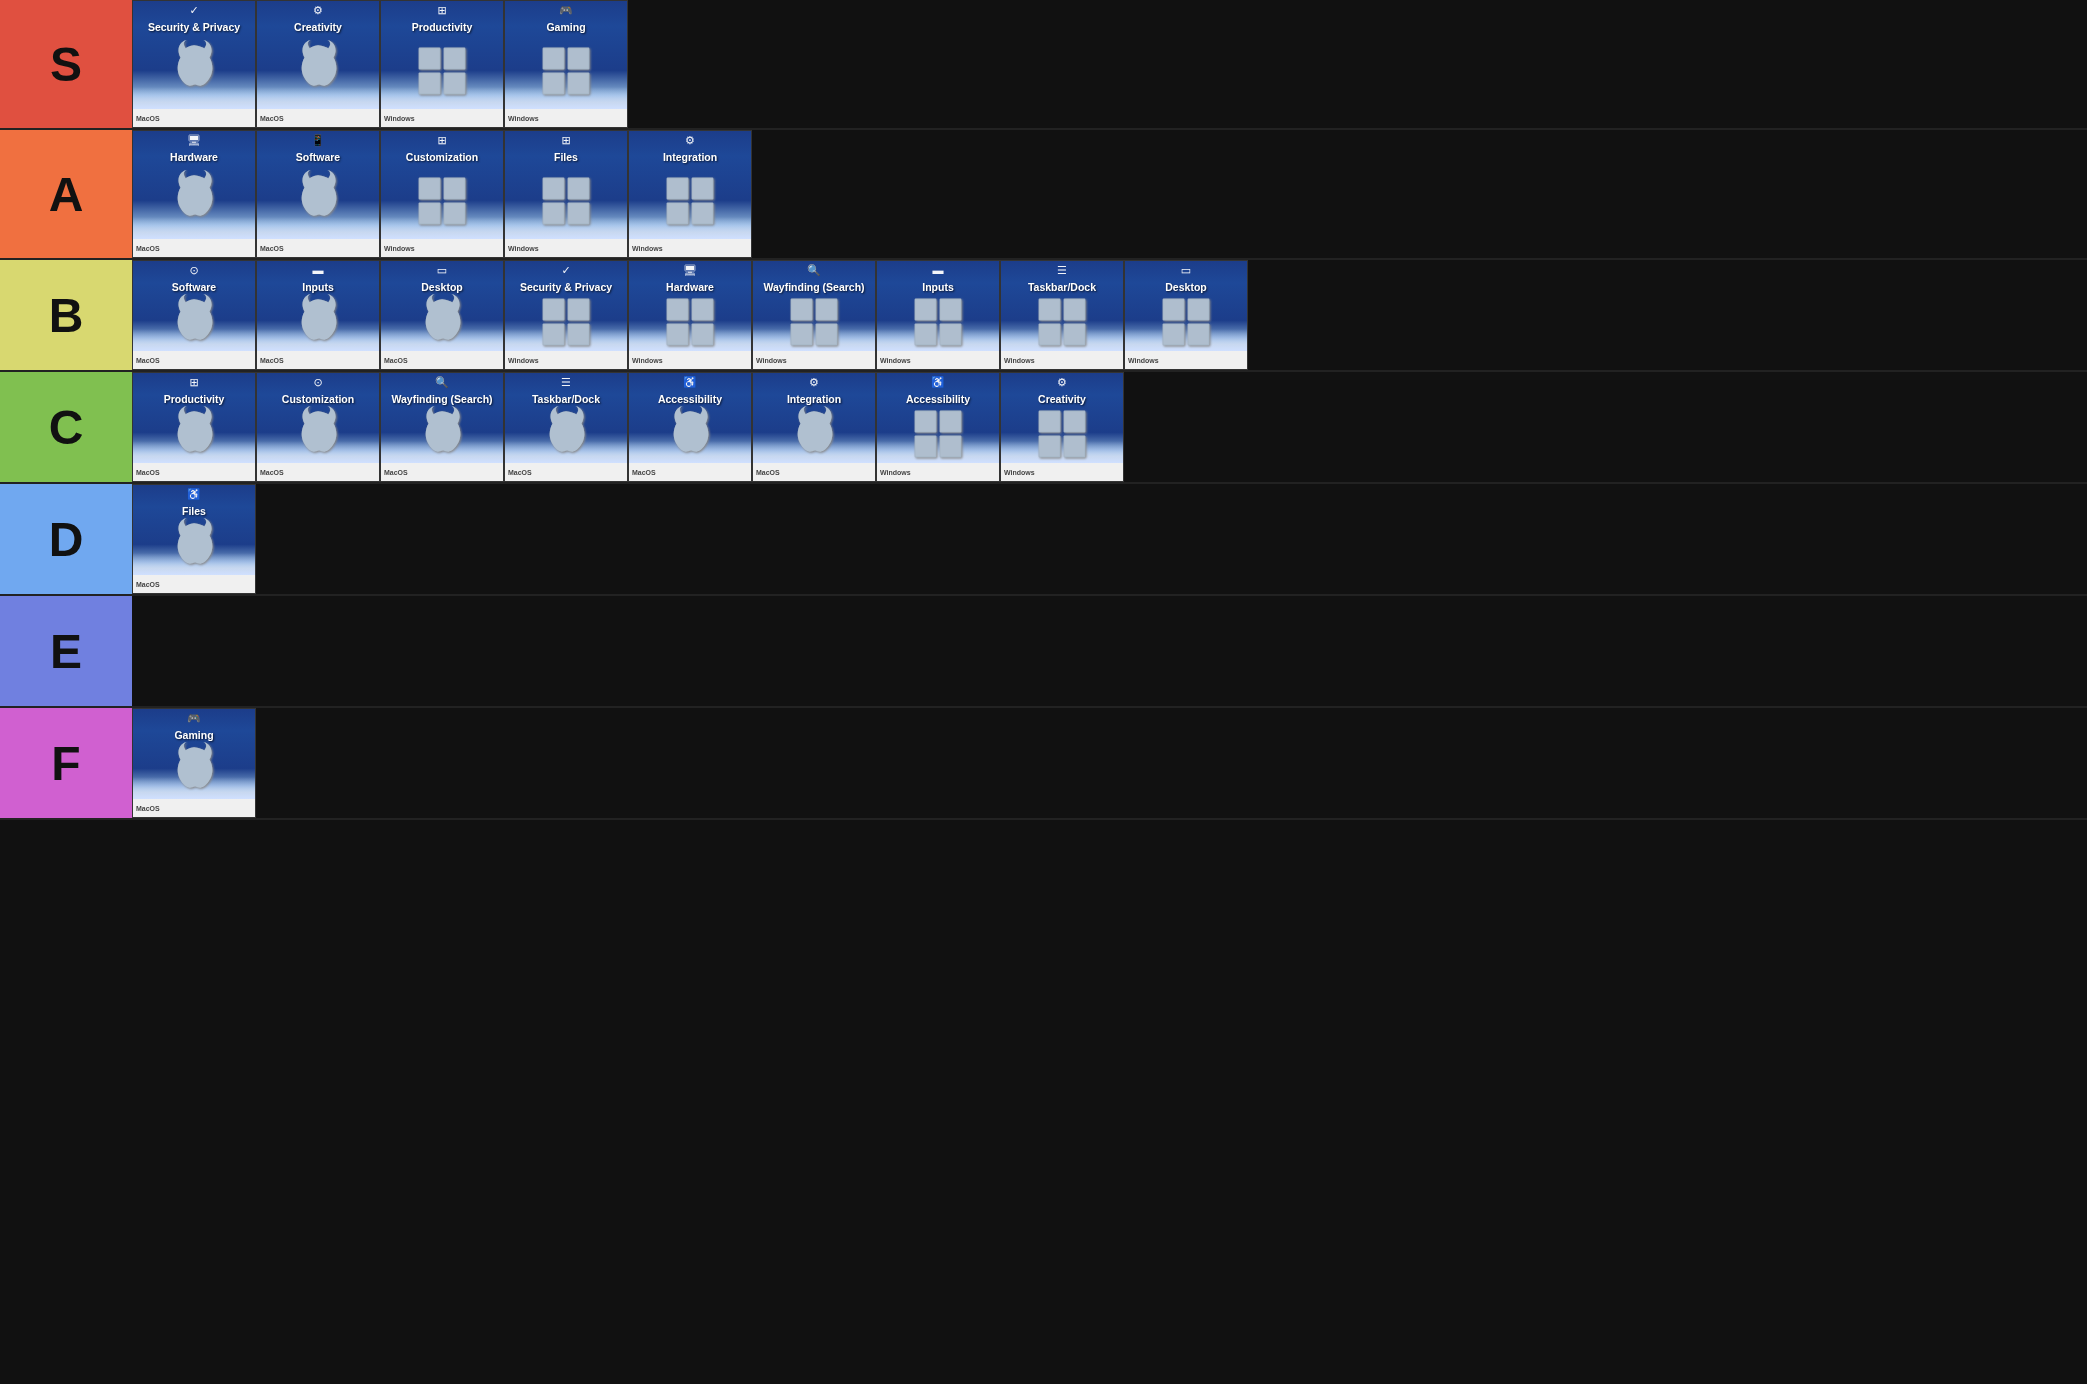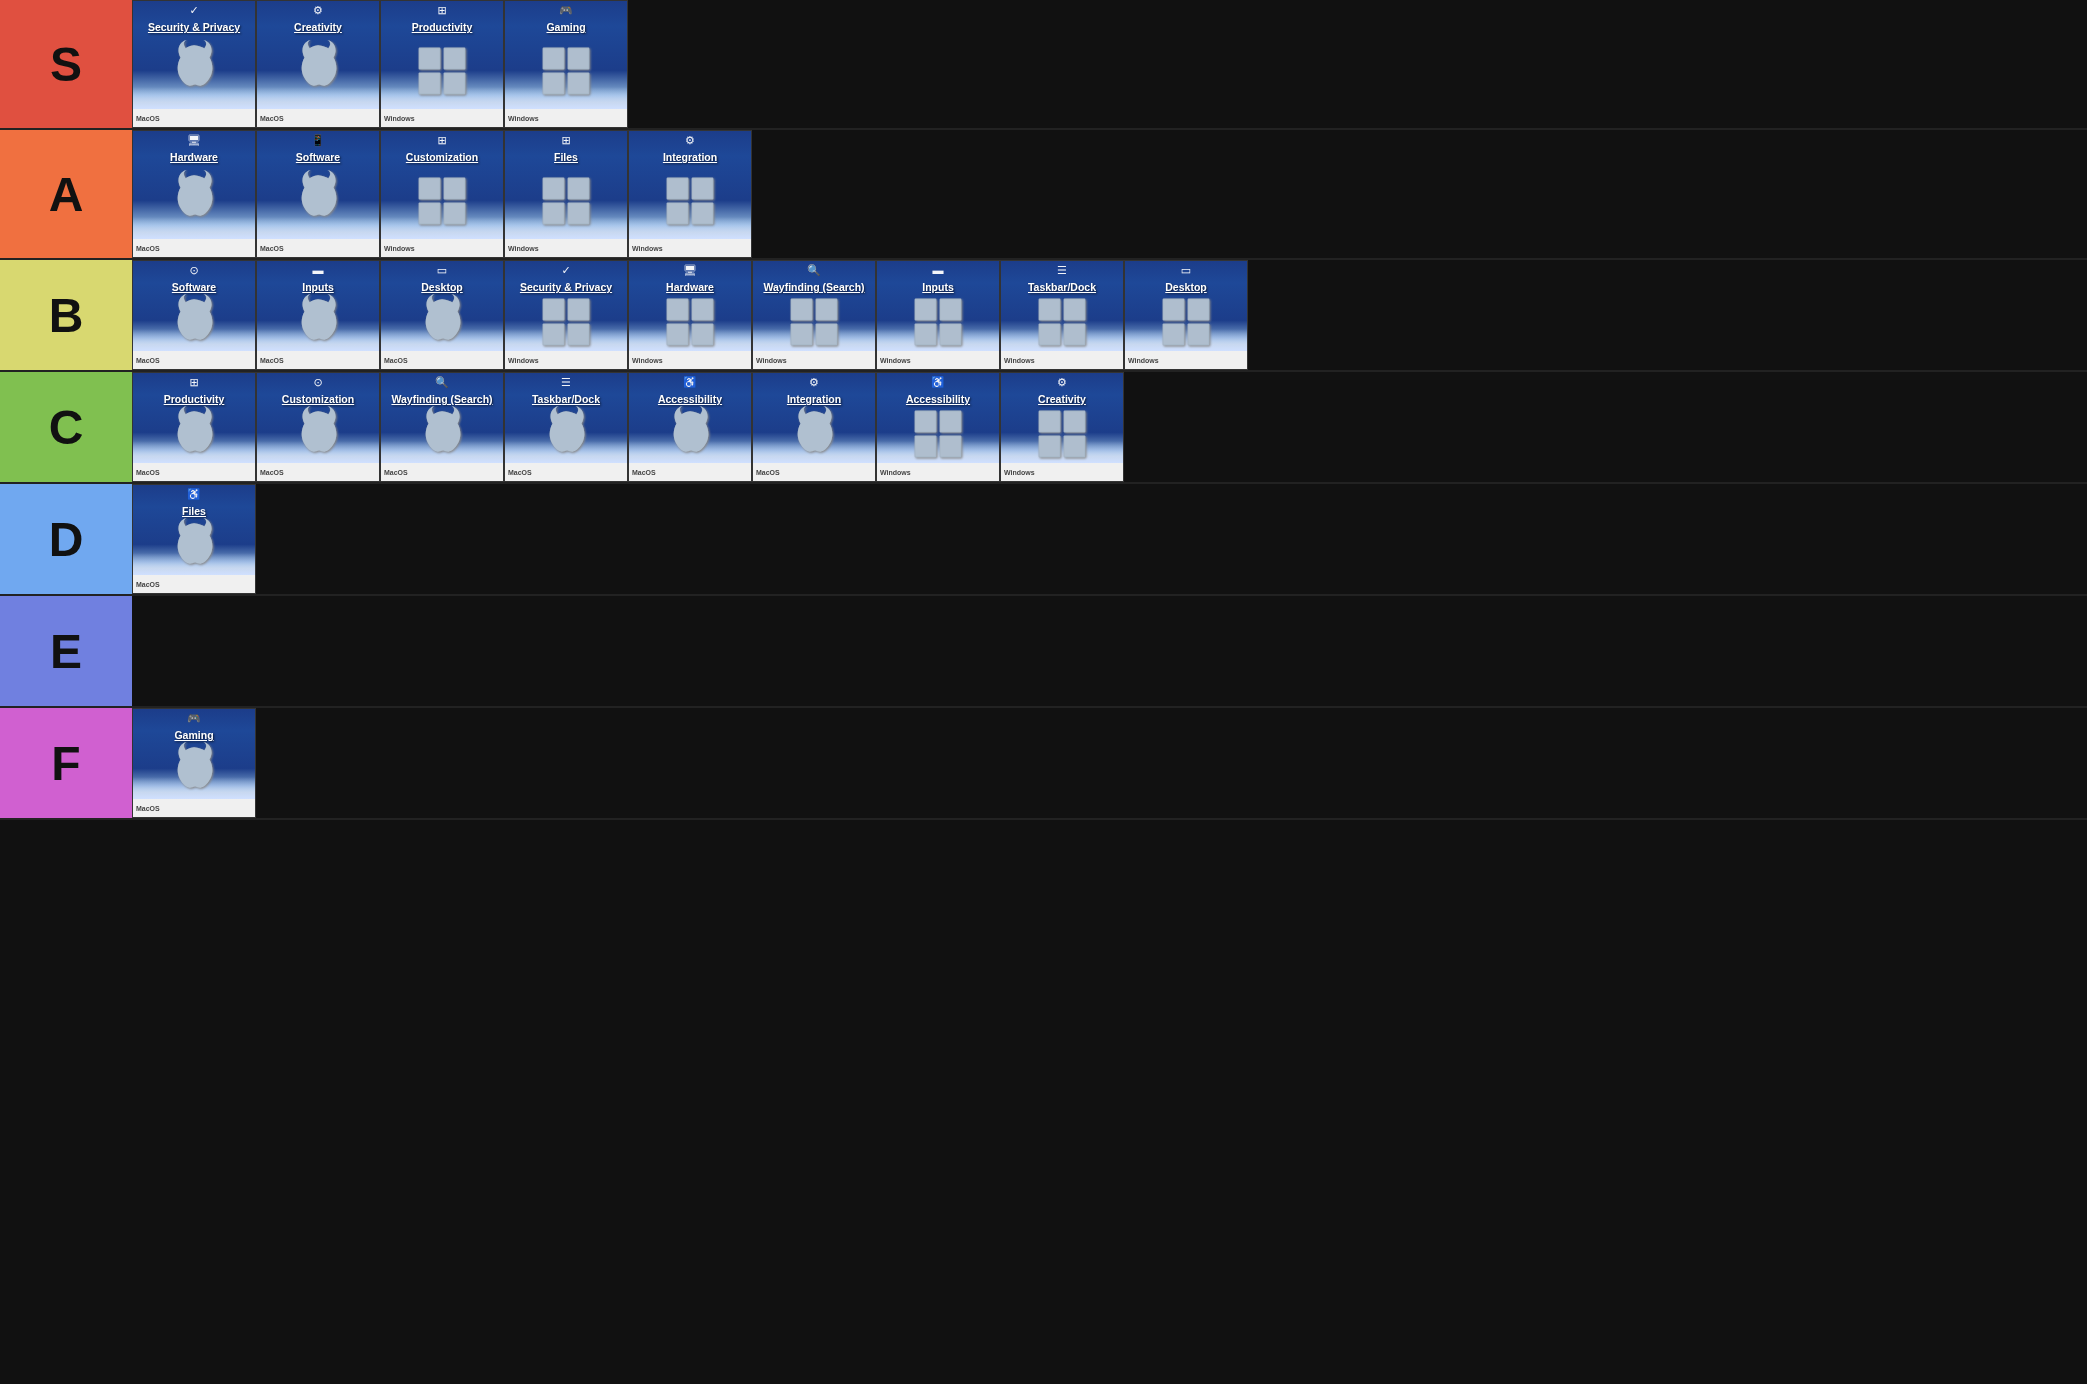--- a/index.html
+++ b/index.html
@@ -104,21 +104,20 @@
     .card-title {
       color: white;
       font-size: 10.5px;
       font-weight: bold;
       text-align: center;
       padding: 2px 3px 0 3px;
       margin-top: 18px;
       line-height: 1.25;
       z-index: 3;
       text-shadow: 1px 1px 2px rgba(0,0,0,0.7);
-      text-decoration: underline;
     }
 
     .card-logo-area {
       flex: 1;
       display: flex;
       align-items: center;
       justify-content: center;
       z-index: 3;
       margin-bottom: 20px;
     }

